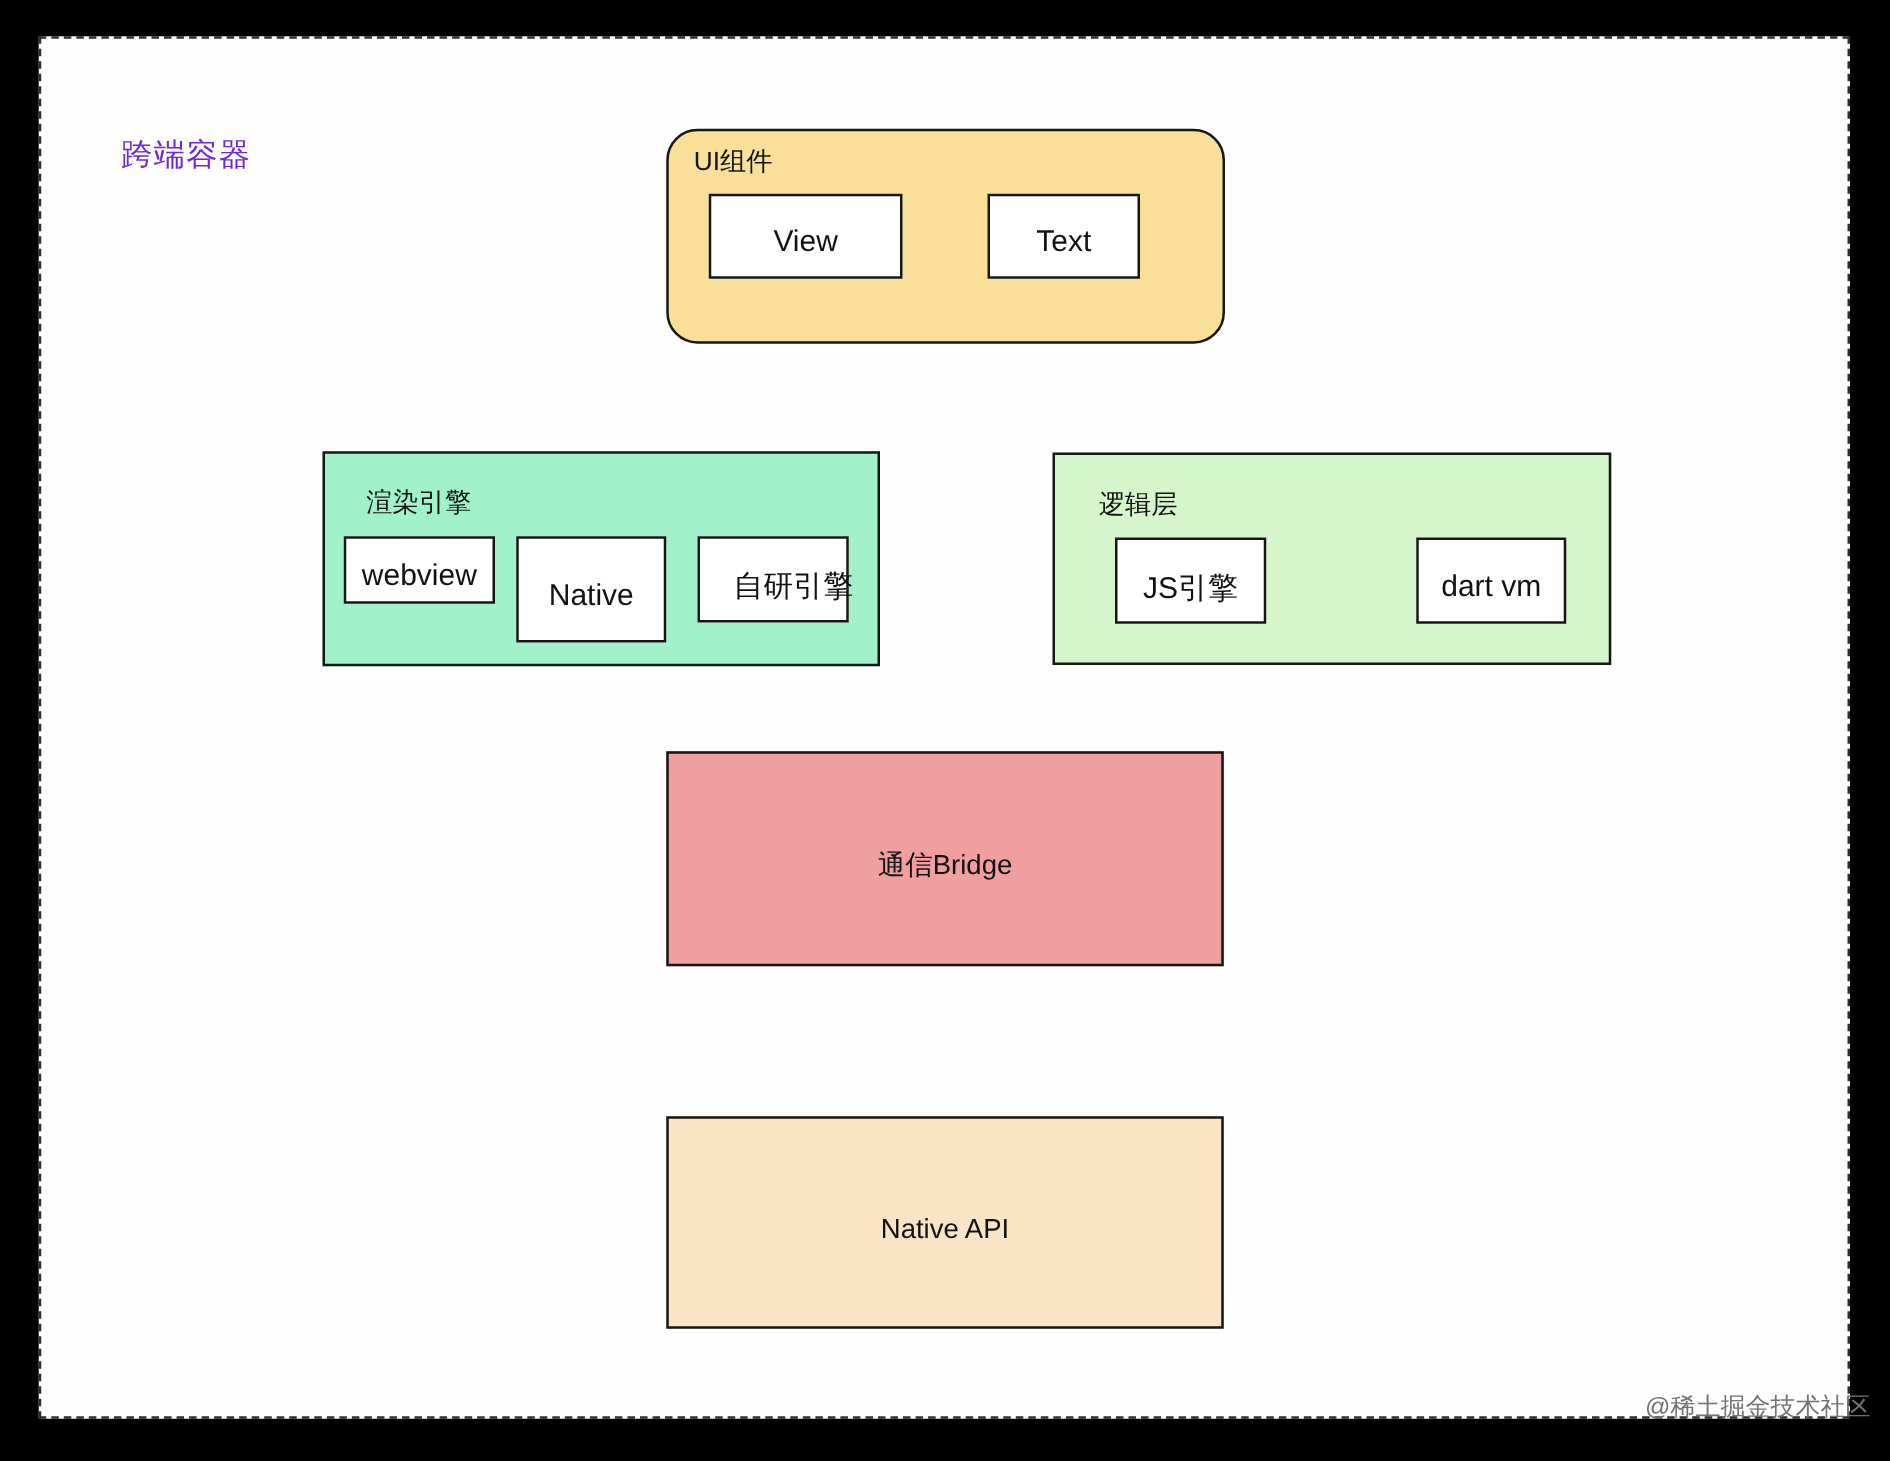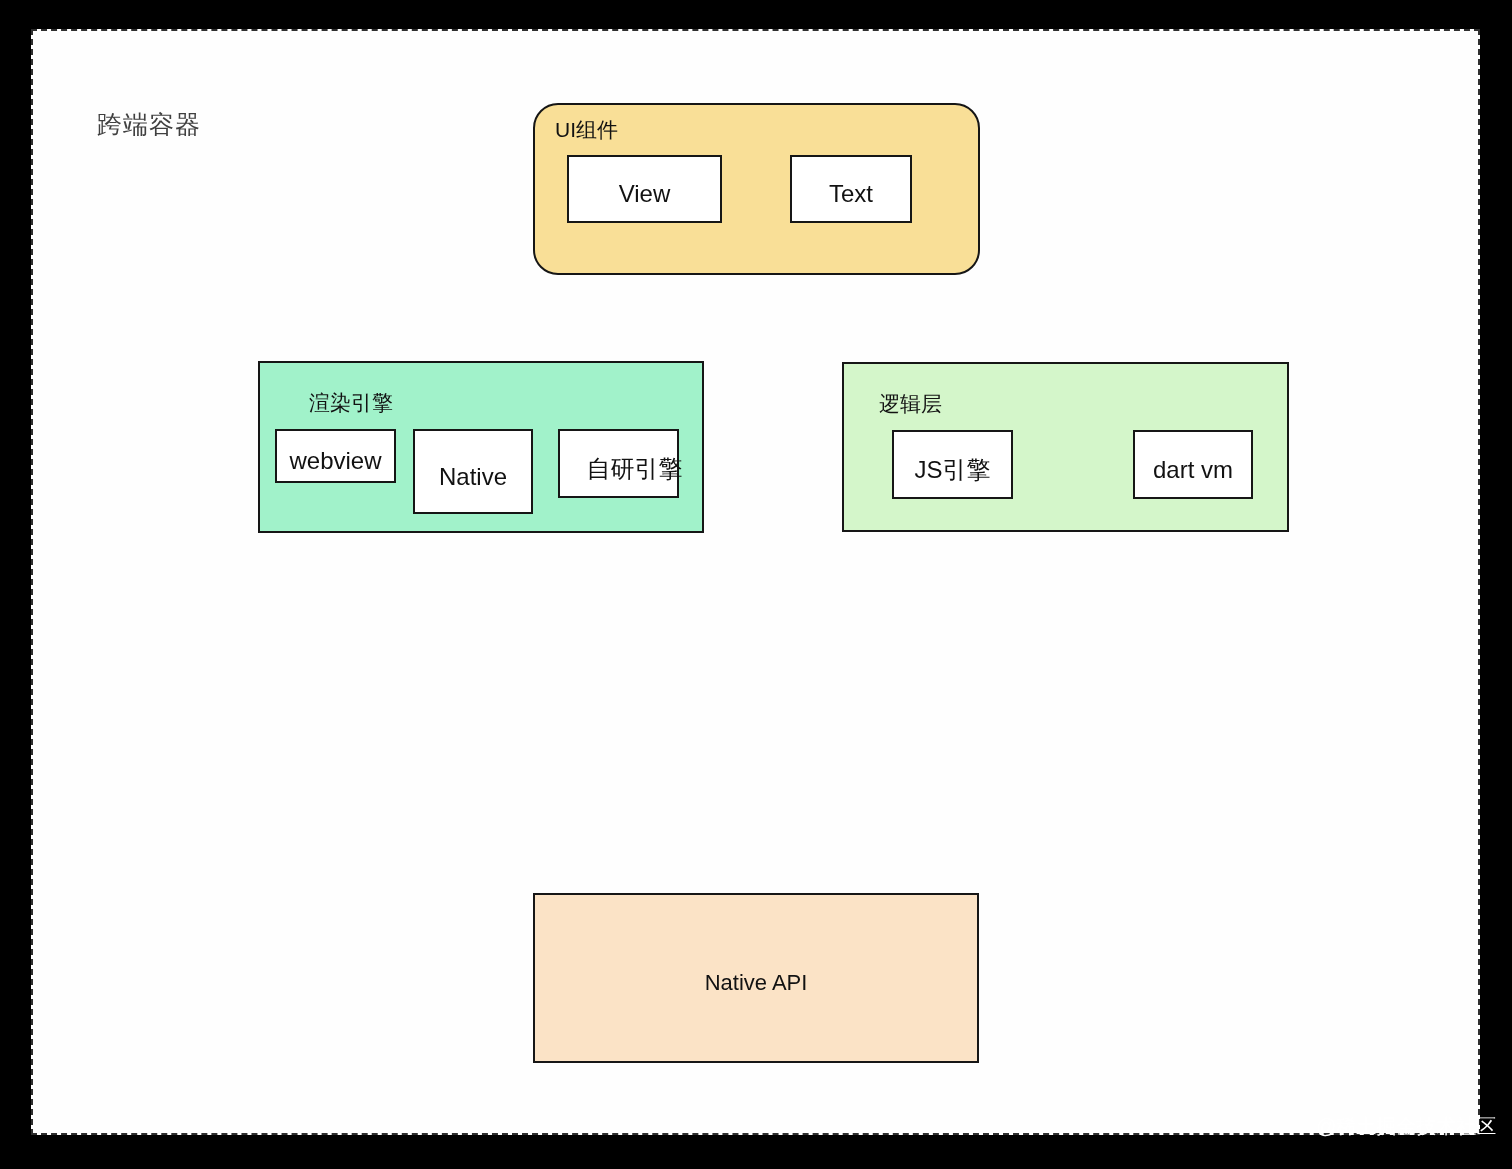--- a/index.html
+++ b/index.html
@@ -22,21 +22,21 @@
     background: #fefefe;
     border: 2px dashed #2e2e2e;
   }
   .page-title {
     position: absolute;
     left: 64px; top: 80px;
     margin: 0;
     font-size: 25px;
     font-weight: 500;
     letter-spacing: 1px;
-    color: #404040;
+    color: #6d28d9;
     line-height: 1.1;
   }
   .group {
     position: absolute;
     border: 2px solid #161616;
   }
   .group-label {
     position: absolute;
     font-size: 21px;
     color: #121212;
@@ -65,41 +65,41 @@
     justify-content: center;
   }
   .block-label { font-size: 22px; }
 
   
   .g-ui     { left: 500px; top: 72px;  width: 447px; height: 172px; background: #f9df97; border-radius: 25px; }
   .g-render { left: 225px; top: 330px; width: 446px; height: 172px; background: #a1f2ca; }
   .g-logic  { left: 809px; top: 331px; width: 447px; height: 170px; background: #d4f6ca; }
 
   .g-ui .group-label     { left: 20px; top: 13px; }
-  .g-render .group-label { left: 49px; top: 28px; }
+  .g-render .group-label { left: 33px; top: 28px; }
   .g-logic .group-label  { left: 35px; top: 28px; }
 
   
   .n-view    { left: 32px;  top: 50px; width: 155px; height: 68px; }
   .n-text    { left: 255px; top: 50px; width: 122px; height: 68px; text-align: center; }
   .n-webview { left: 15px;  top: 66px; width: 121px; height: 54px; }
   .n-native  { left: 153px; top: 66px; width: 120px; height: 85px; }
   .n-self    { left: 298px; top: 66px; width: 121px; height: 69px; padding-left: 32px; }
   .n-js      { left: 48px;  top: 66px; width: 121px; height: 69px; }
   .n-dart    { left: 289px; top: 66px; width: 120px; height: 69px; }
 
   
   .b-bridge { left: 500px; top: 570px; width: 446px; height: 172px; background: #f19e9e; }
   .b-napi   { left: 500px; top: 862px; width: 446px; height: 170px; background: #fbe3c6; }
 
   .watermark {
     position: absolute;
     left: 1316px; top: 1114px;
     font-size: 20px;
-    color: #ffffff;
+    color: #737373;
     z-index: 10;
     white-space: nowrap;
     line-height: 1.2;
   }
 </style>
 </head>
 <body>
 
 <div class="canvas">
   <div class="paper">
@@ -132,20 +132,23 @@
     <section class="group g-logic">
       <div class="group-label">逻辑层</div>
       <div class="node n-js">
         <span class="node-label">JS引擎</span>
       </div>
       <div class="node n-dart">
         <span class="node-label">dart vm</span>
       </div>
     </section>
 
+    <div class="block b-bridge">
+      <span class="block-label">通信Bridge</span>
+    </div>
 
     <div class="block b-napi">
       <span class="block-label">Native API</span>
     </div>
 
   </div>
 
   <div class="watermark">@稀土掘金技术社区</div>
 </div>
 

